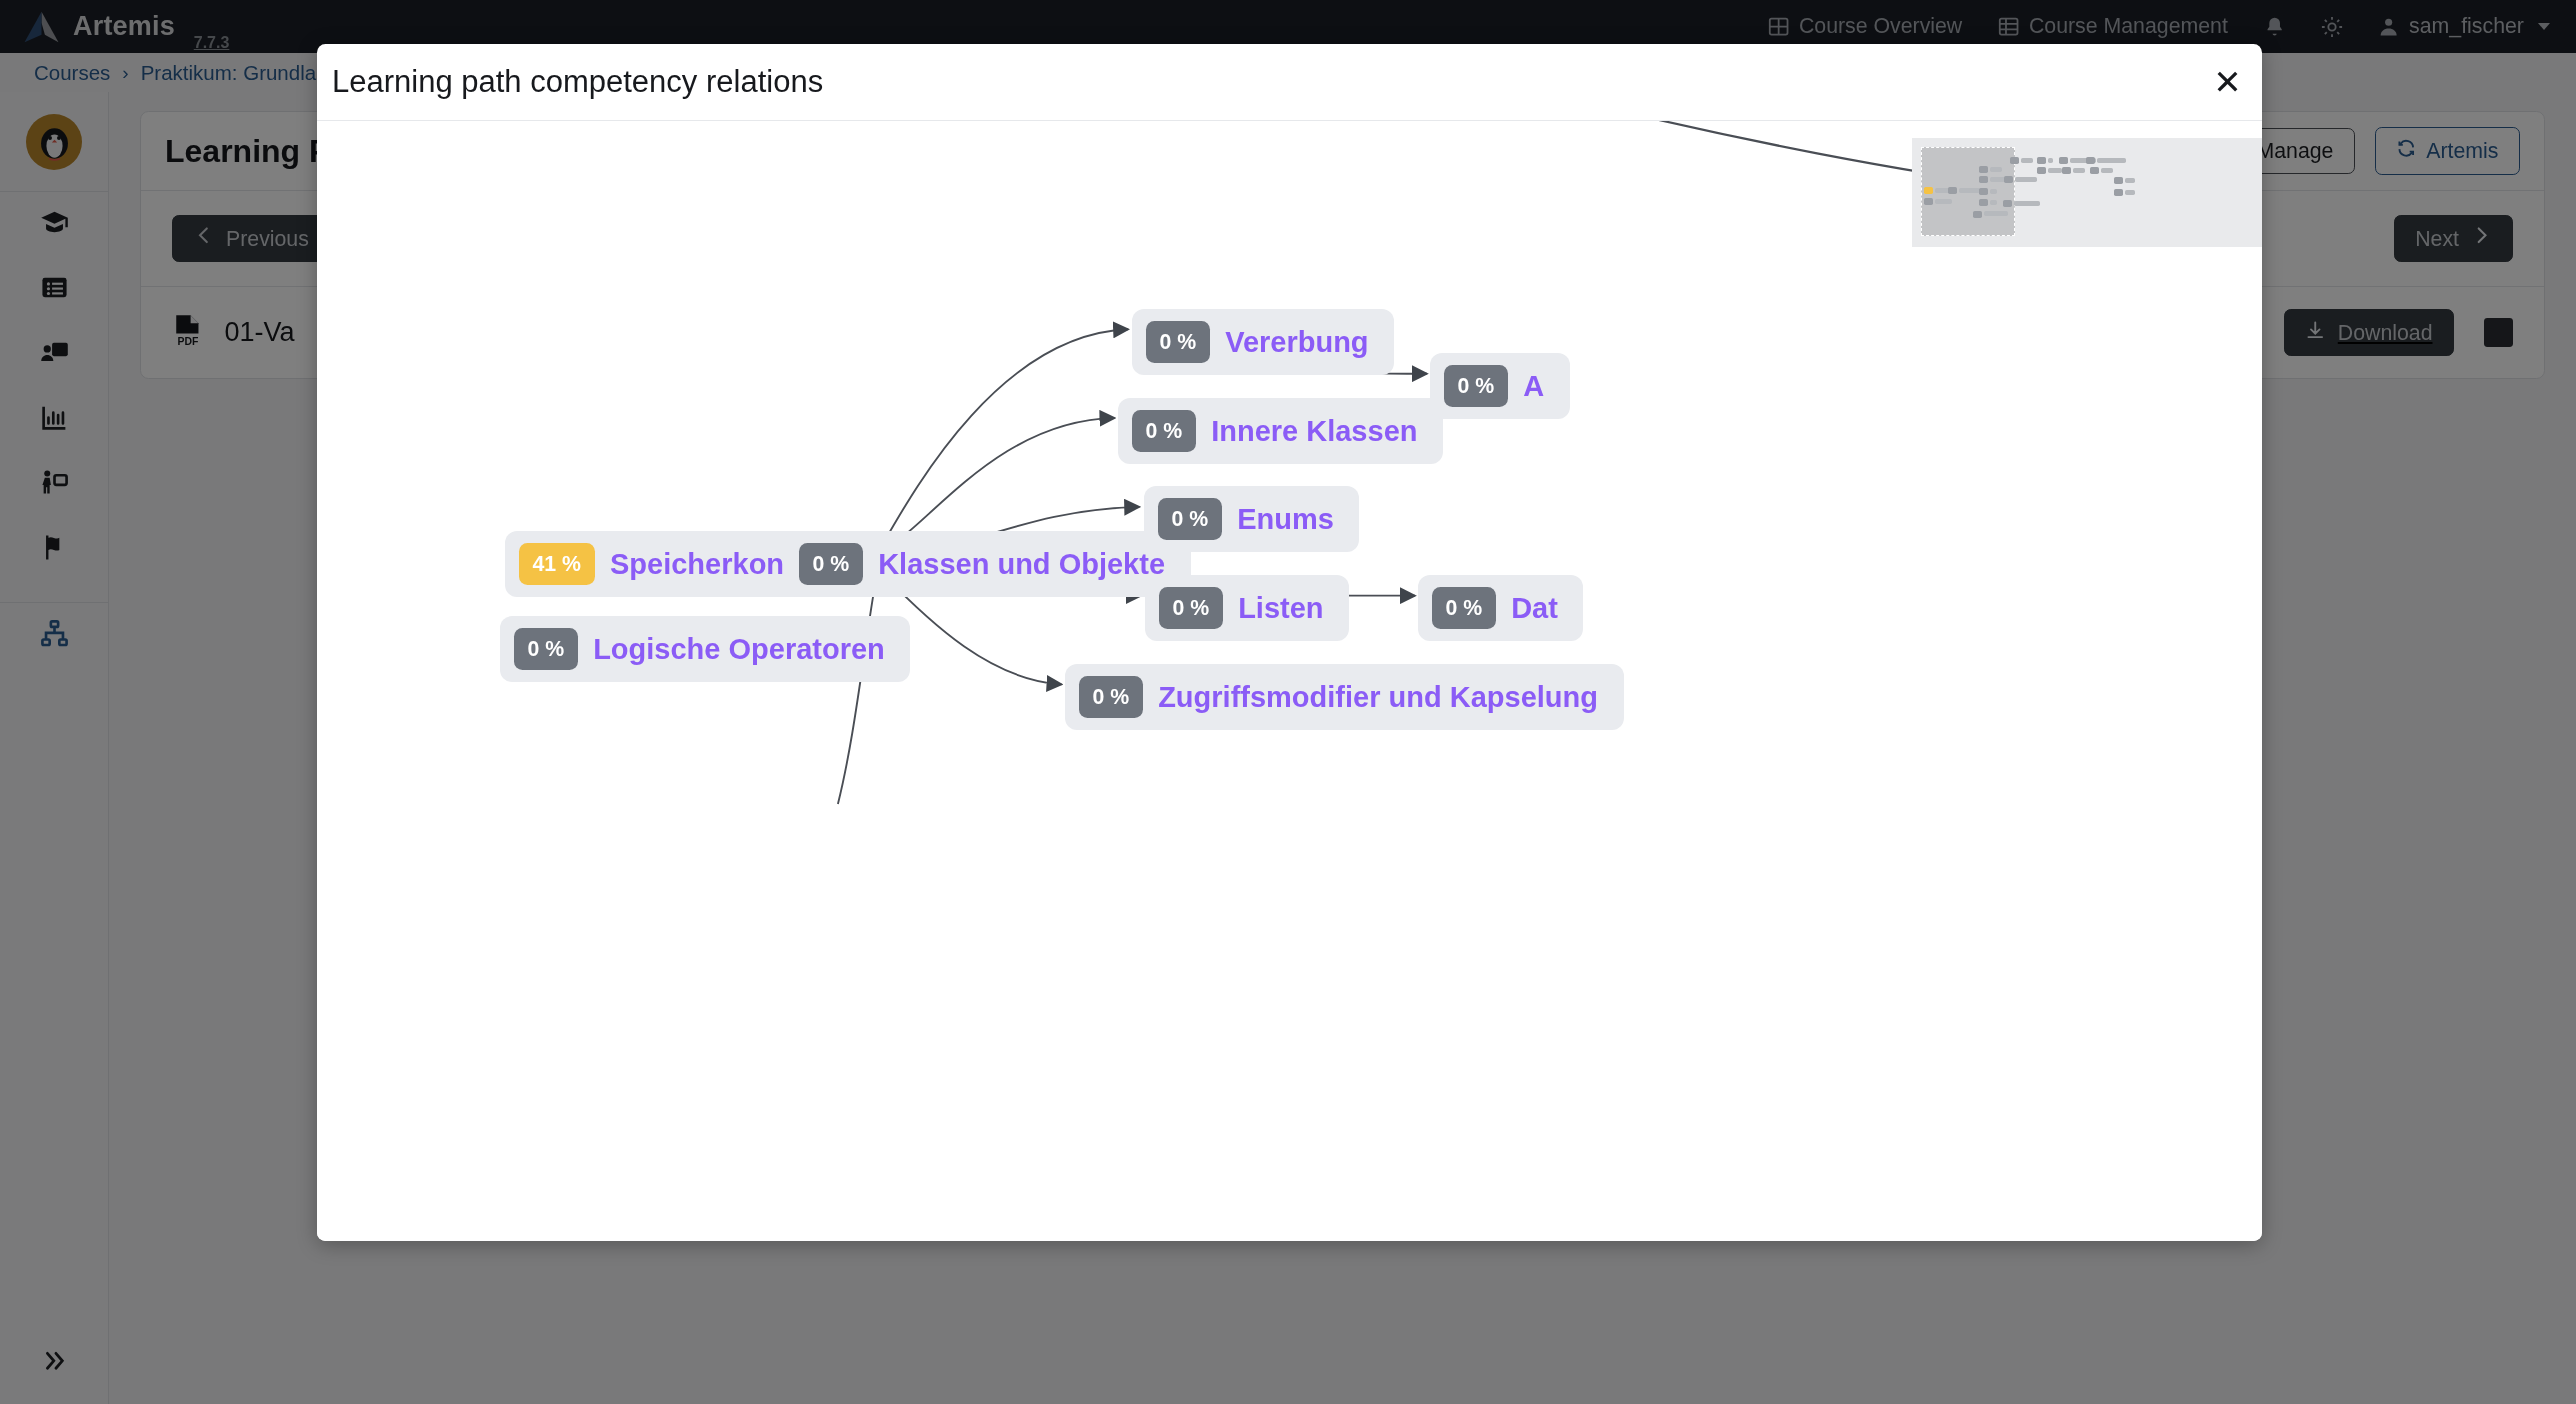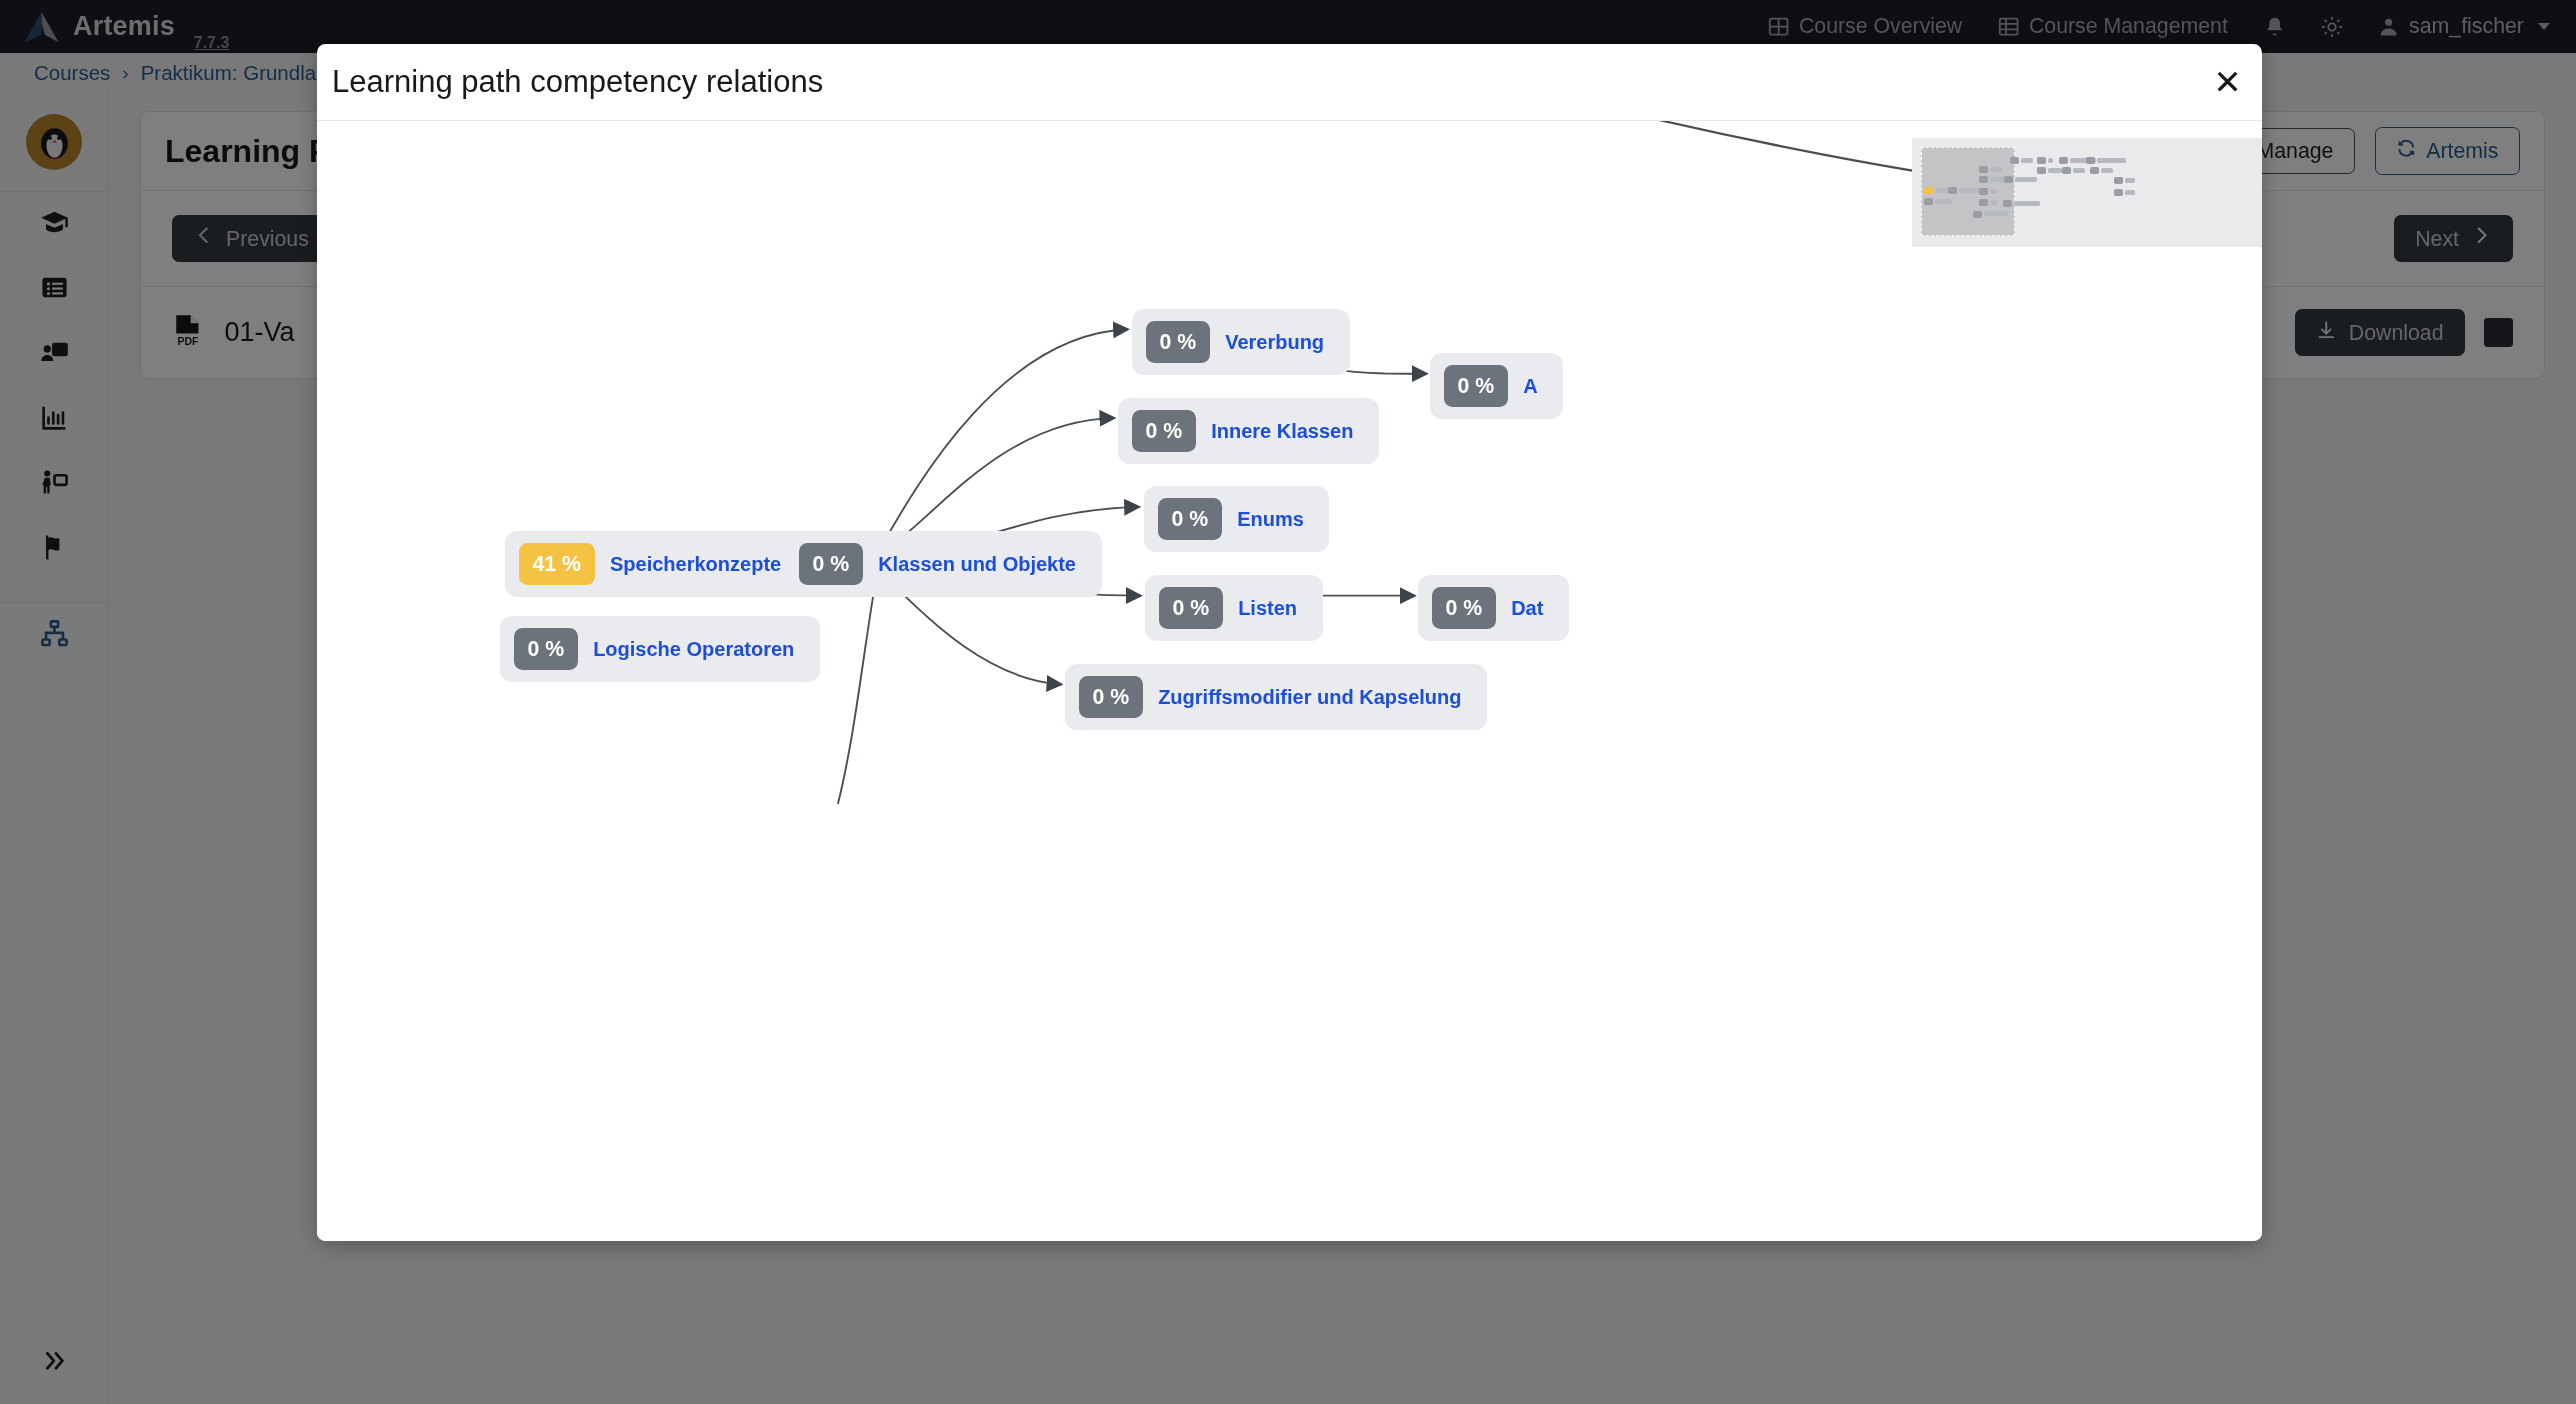--- a/index.html
+++ b/index.html
@@ -71,21 +71,21 @@
   .btn-outline-primary { border-color:#2b5d91; color:#2b5d91; display:flex; align-items:center; gap:9.4px;}
   .btn-primary { background:#274b74; color:#e7eaef; border:0.9px solid #274b74; }
   .btn-dark { background:#343a40; color:#c9ccd1; border:0.9px solid #343a40; display:flex; align-items:flex-end; gap:12px;}
 
   .nav-row { display:flex; align-items:center; padding:24px 31px; gap:20.5px; }
   .nav-mid { margin-left:auto; margin-right:auto; font-size:24px; color:#1d1f23;}
   .divider-h { height:0.9px; background:#e2e4e8; margin:0 0; }
 
   .res-row { display:flex; align-items:center; padding:22px 31px; gap:20.5px; }
   .res-name { font-size:27px; color:#17191d; }
-  .res-actions { margin-left:auto; display:flex; align-items:center; gap:19px;}
+  .res-actions { margin-left:auto; display:flex; align-items:center; gap:30px;text-decoration:underline;}
   .sq { width:29px; height:29px; background:#2a2d32; border-radius:3.4px; }
 
   
   .backdrop { position:absolute; inset:0; background:rgba(0,0,0,.5); }
 
   
   .modal {
     position:absolute; left:317px; top:44px; width:1945px; height:1197px;
     background:#ffffff; border-radius:8.5px; overflow:hidden;
     box-shadow:0 3.4px 20.5px rgba(0,0,0,.28);
@@ -111,21 +111,21 @@
     position:absolute; display:inline-flex; align-items:center; gap:15.4px;
     background:#e9ebef; border-radius:12px; padding:12px 25.6px 12px 13.7px;
     white-space:nowrap;
   }
   .gbadge {
     display:inline-flex; align-items:center; justify-content:center;
     background:#6d737c; color:#ffffff; font-size:21.3px; font-weight:bold;
     border-radius:8.5px; padding:8.5px 13.7px; min-width:63px;
   }
   .gbadge.warn { background:#f5c244; color:#ffffff; }
-  .glabel { font-size:20px; font-weight:bold; color:#1d4ed8; }
+  .glabel { font-size:29px; font-weight:bold; color:#8b5cf6; }
 
   
   .minimap {
     position:absolute; right:0; top:17px; width:350px; height:109px;
     background:#e9eaec; overflow:hidden;
   }
   .mm-view {
     position:absolute; left:8.5px; top:8.5px; width:94px; height:89px;
     background:rgba(0,0,0,.16); border:1.7px dashed #ffffff;
   }

